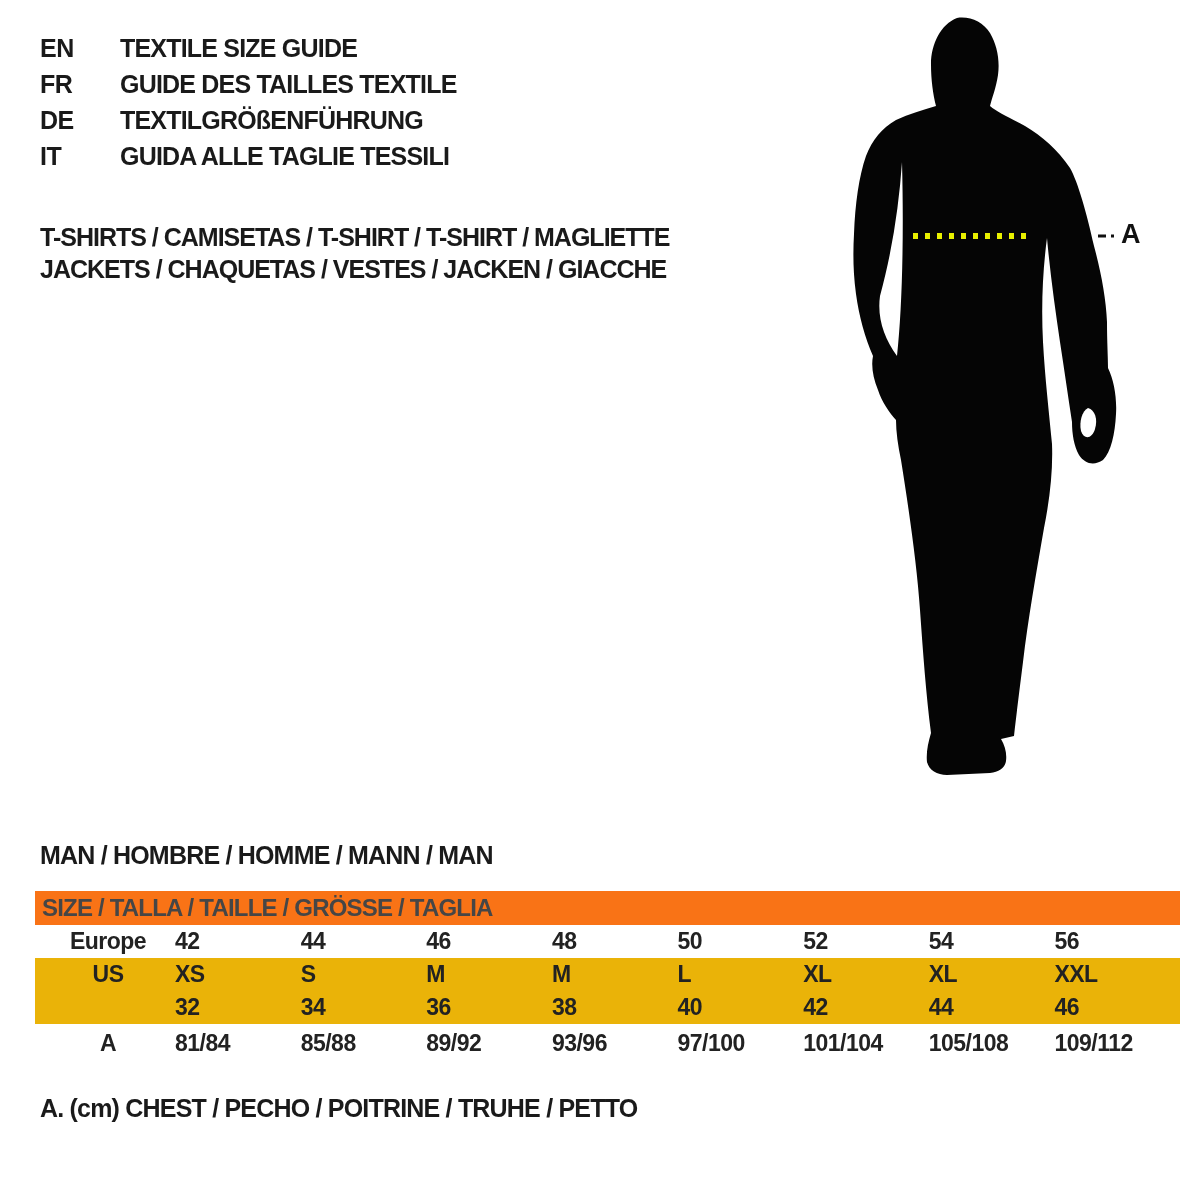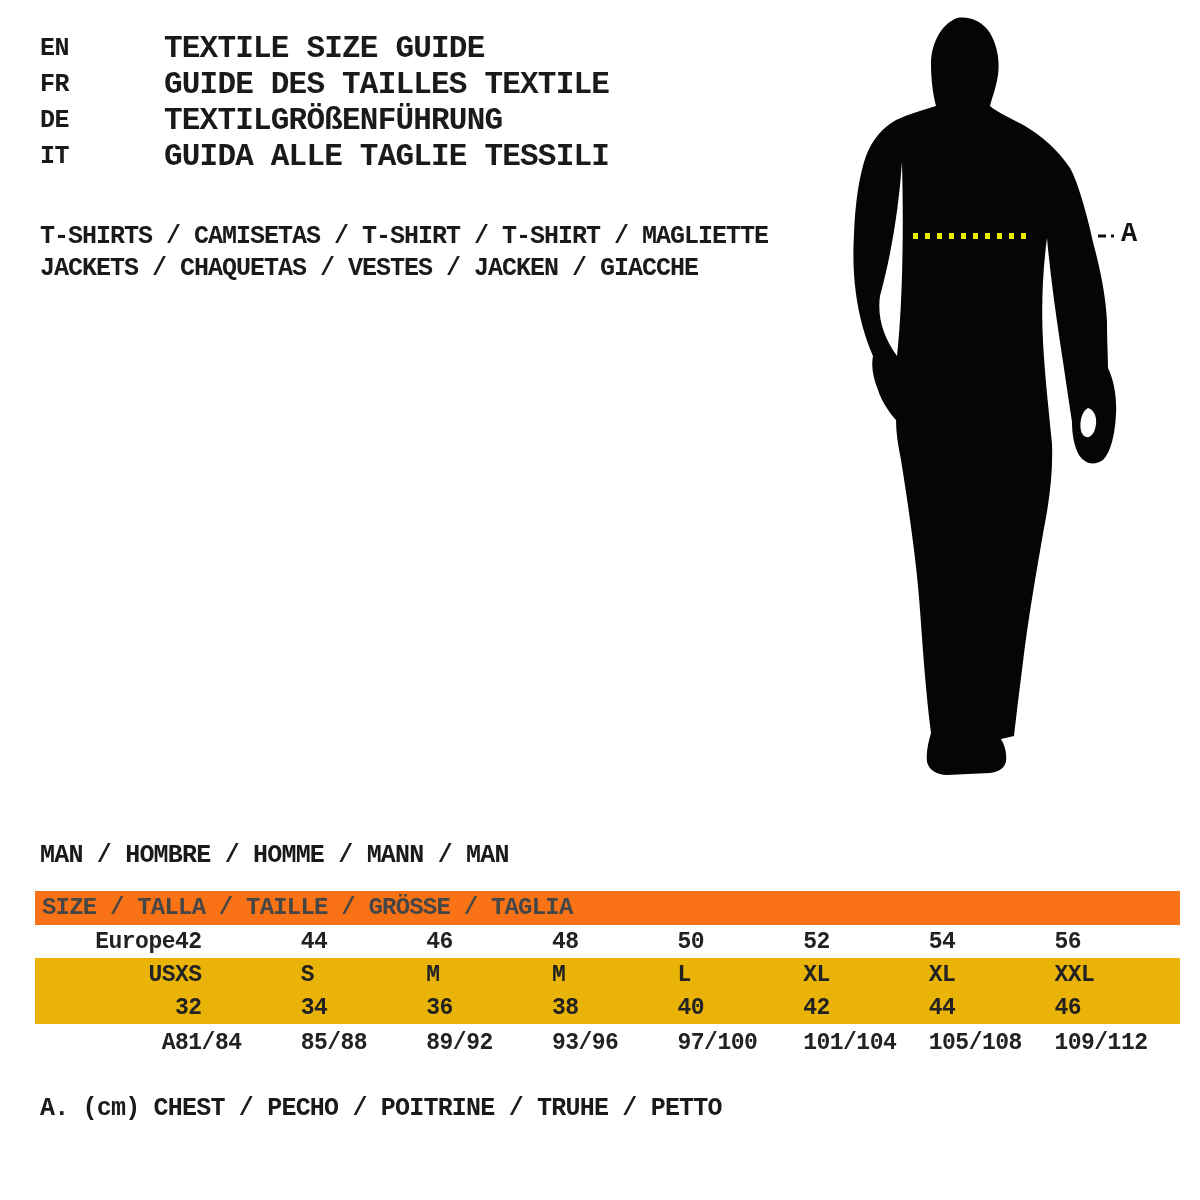--- a/index.html
+++ b/index.html
@@ -1,41 +1,41 @@
 <!DOCTYPE html>
 <html><head>
 <meta charset="utf-8">
 <style>
   html,body{margin:0;padding:0;background:#ffffff;}
   .canvas{
     position:relative;width:1188px;height:1200px;background:#ffffff;overflow:hidden;
-    font-family:Liberation Mono, monospace;color:#1a1a1a;
+    font-family:Liberation Sans, sans-serif;color:#1a1a1a;
   }
   
   .lang-list{position:absolute;left:40px;top:30px;}
   .lang-row{display:flex;height:36px;align-items:center;}
   .lang-code{width:80px;font-size:25px;font-weight:700;letter-spacing:-0.5px;}
-  .lang-label{font-size:31px;font-weight:700;letter-spacing:-0.8px;white-space:nowrap;margin-left:44px;}
+  .lang-label{font-size:25px;font-weight:700;letter-spacing:-0.8px;white-space:nowrap;}
   
   .categories{position:absolute;left:40px;top:221px;}
   .category-line{font-size:25px;font-weight:700;letter-spacing:-1px;line-height:32px;white-space:nowrap;}
   
   .figure-wrap{position:absolute;left:820px;top:0;width:380px;height:780px;}
   .measure-a{position:absolute;left:301px;top:219px;font-size:27px;font-weight:700;color:#111;}
   
   .man-heading{position:absolute;left:40px;top:841px;margin:0;font-size:25px;font-weight:700;letter-spacing:-0.8px;white-space:nowrap;}
   
   .size-table{position:absolute;left:35px;top:891px;width:1145px;}
   .thead{height:34px;line-height:34px;background:#f97316;color:#464646;
          font-size:24px;font-weight:700;letter-spacing:-0.8px;padding-left:7px;box-sizing:border-box;}
   .trow{display:grid;grid-template-columns:140px repeat(8,1fr);height:33px;align-items:center;
         font-size:23px;font-weight:700;letter-spacing:-0.5px;color:#222;}
   .trow.tall{height:38px;}
   .trow.shaded{background:#eab308;}
-  .trow .lbl{text-align:right;padding-left:6px;}
+  .trow .lbl{text-align:center;padding-left:6px;}
   .trow .val{text-align:left;}
   
   .footnote{position:absolute;left:40px;top:1094px;font-size:25px;font-weight:700;letter-spacing:-0.8px;white-space:nowrap;}
 </style>
 </head>
 <body>
 
 <div class="canvas">
 
   <section class="lang-list">

